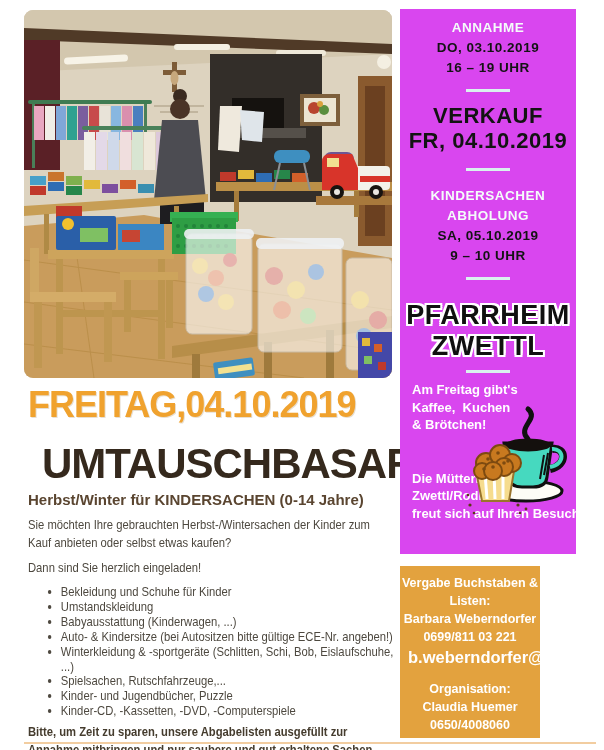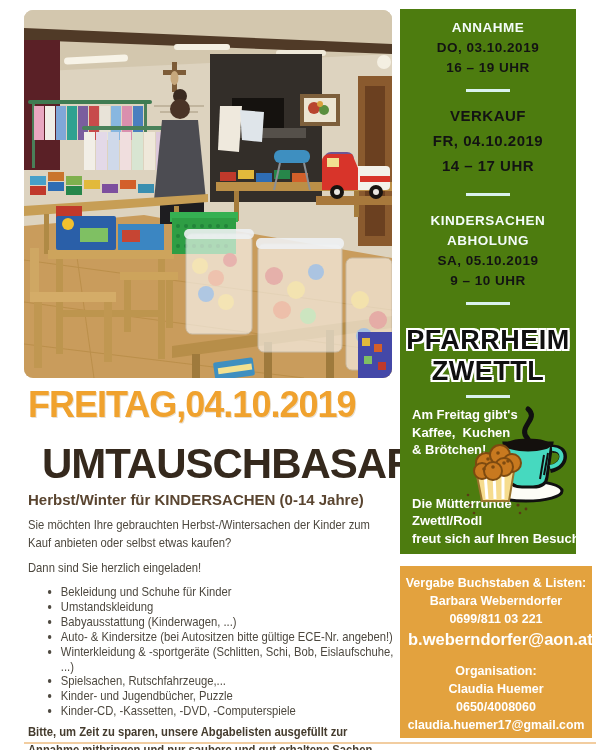--- a/index.html
+++ b/index.html
@@ -19,38 +19,38 @@
   .subtitle{left:28px;top:490px;font-size:15px;line-height:20px;font-weight:700;color:#5a4530;}
   .body-copy{left:28px;top:516px;width:424px;transform:scaleX(.865);transform-origin:0 0;color:#4d483f;}
   .body-copy p{margin:0 0 7px 0;font-size:13px;line-height:18px;}
   .body-copy p.invite{margin-bottom:8px;}
   .body-copy ul{margin:0 0 4px 0;padding:0 0 0 38px;}
   .body-copy li{font-size:13px;line-height:14.9px;margin:0;}
   .closing{font-size:12.8px;line-height:18px;font-weight:700;color:#453c2e;margin:0;}
   .bottom-rule{left:24px;top:742px;width:572px;height:2px;background:#f2cda0;}
 
   
-  .sidebar-teal{left:400px;top:9px;width:176px;height:545px;background:#4d7c0f;text-align:center;padding-top:9px;box-sizing:border-box;}
+  .sidebar-teal{left:400px;top:9px;width:176px;height:545px;background:#d946ef;text-align:center;padding-top:9px;box-sizing:border-box;}
   .sec{font-weight:700;}
   .sec .line{font-size:13.5px;line-height:20px;letter-spacing:.5px;}
   .sec .head{color:#f4fcfa;}
   .sec .detail{color:#131313;}
-  .sec-big .line{font-size:15px;line-height:25px;letter-spacing:.5px;color:#131313;}
+  .sec-big .line{font-size:22px;line-height:25px;letter-spacing:.5px;color:#131313;}
   .rule{width:44px;height:3px;background:#d9f2ee;margin:11px auto;}
   .rule.r2{margin:15px auto;}
   .rule.r4{margin:8px auto;}
   .venue{margin-top:20px;font-size:27px;line-height:31px;font-weight:800;color:#101010;letter-spacing:.5px;
     text-shadow:-2px -2px 0 #fff,2px -2px 0 #fff,-2px 2px 0 #fff,2px 2px 0 #fff,-2px 0 0 #fff,2px 0 0 #fff,0 -2px 0 #fff,0 2px 0 #fff;}
   .note{margin-top:4px;padding-left:12px;text-align:left;color:#ffffff;font-weight:700;}
   .note .line{font-size:13px;line-height:17.5px;white-space:pre;}
   .note.visit{margin-top:36px;}
   .coffee-art{left:60px;top:396px;width:114px;height:116px;}
 
   
-  .sidebar-orange{left:400px;top:566px;width:192px;height:172px;background:#e3a23e;text-align:center;color:#ffffff;font-weight:600;padding-top:8px;box-sizing:border-box;}
+  .sidebar-orange{left:400px;top:566px;width:140px;height:172px;background:#e3a23e;text-align:center;color:#ffffff;font-weight:600;padding-top:8px;box-sizing:border-box;}
   .sidebar-orange .line{font-size:12.5px;line-height:18px;}
   .sidebar-orange .email-big{font-size:16.5px;line-height:22px;margin-left:8px;}
   .sidebar-orange .gap{height:12px;}
   .sidebar-orange .email-small{font-size:12.3px;line-height:18px;}
 </style>
 </head>
 <body>
 
 <div>
 
@@ -279,21 +279,20 @@
   <aside class="abs sidebar-teal">
     <div class="sec">
       <div class="line head">ANNAHME</div>
       <div class="line detail">DO, 03.10.2019</div>
       <div class="line detail">16 – 19 UHR</div>
     </div>
     <div class="rule"></div>
     <div class="sec sec-big">
       <div class="line">VERKAUF</div>
       <div class="line">FR, 04.10.2019</div>
-      <div class="line">14 – 17 UHR</div>
     </div>
     <div class="rule r2"></div>
     <div class="sec">
       <div class="line head">KINDERSACHEN</div>
       <div class="line head">ABHOLUNG</div>
       <div class="line detail">SA, 05.10.2019</div>
       <div class="line detail">9 – 10 UHR</div>
     </div>
     <div class="rule"></div>
     <div class="venue">

